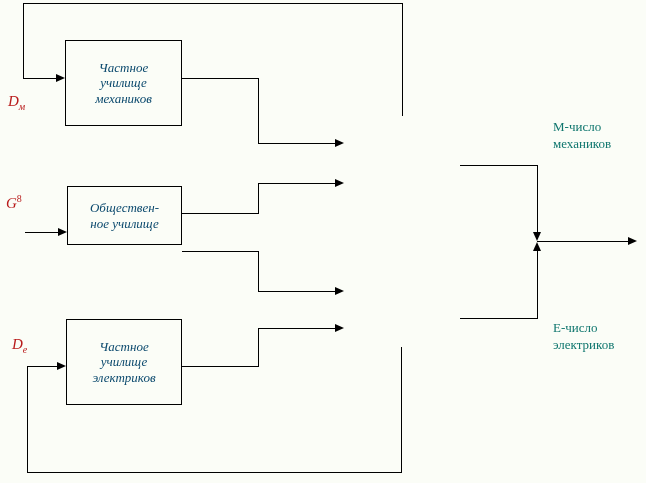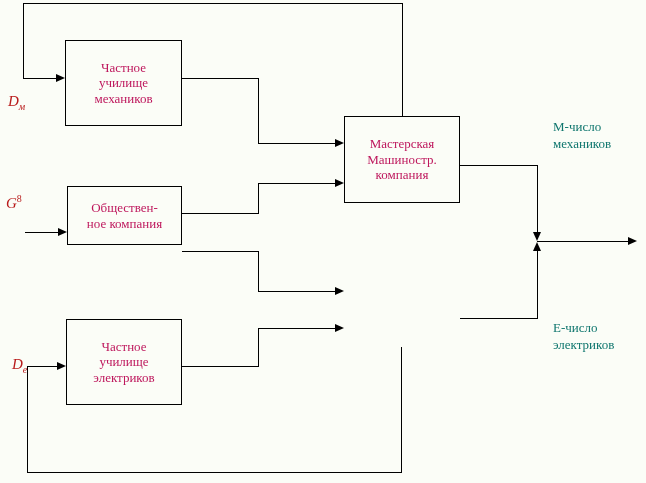--- a/index.html
+++ b/index.html
@@ -1,20 +1,20 @@
 <!DOCTYPE html>
 <html><head>
 <meta charset="utf-8">
 <style>
   html,body{margin:0;padding:0;}
   body{background:#fbfdf7;font-family:"Liberation Serif", serif;}
   .canvas{position:relative;width:646px;height:483px;background:#fbfdf7;overflow:hidden;}
   .box{position:absolute;box-sizing:border-box;background:#fbfdf7;border:1px solid #000;
        display:flex;flex-direction:column;align-items:center;justify-content:center;
-       text-align:center;font-size:13px;line-height:15.5px;color:#be185d;}
+       text-align:center;font-size:13px;line-height:15.5px;color:#0c4a6e;font-style:italic;}
   .hl{position:absolute;height:1px;background:#000;}
   .vl{position:absolute;width:1px;background:#000;}
   .arr-r{position:absolute;width:0;height:0;border-top:4px solid transparent;
          border-bottom:4px solid transparent;border-left:9px solid #000;}
   .arr-d{position:absolute;width:0;height:0;border-left:4px solid transparent;
          border-right:4px solid transparent;border-top:9px solid #000;}
   .arr-u{position:absolute;width:0;height:0;border-left:4px solid transparent;
          border-right:4px solid transparent;border-bottom:9px solid #000;}
   .math{position:absolute;font-size:15px;font-style:italic;color:#b91c1c;}
   .math sub{font-size:10px;font-style:italic;}
@@ -27,34 +27,29 @@
 <div class="canvas">
 
   <div class="box" style="left:65px;top:40px;width:117px;height:86px;">
     <span>Частное</span>
     <span>училище</span>
     <span>механиков</span>
   </div>
 
   <div class="box" style="left:67px;top:186px;width:115px;height:59px;">
     <span>Обществен-</span>
-    <span>ное компания</span>
+    <span>ное училище</span>
   </div>
 
   <div class="box" style="left:66px;top:319px;width:116px;height:86px;">
     <span>Частное</span>
     <span>училище</span>
     <span>электриков</span>
   </div>
 
-  <div class="box" style="left:344px;top:116px;width:116px;height:87px;">
-    <span>Мастерская</span>
-    <span>Машиностр.</span>
-    <span>компания</span>
-  </div>
 
 
   <div class="vl" style="left:402px;top:3px;height:113px;"></div>
   <div class="hl" style="left:23px;top:3px;width:380px;"></div>
   <div class="vl" style="left:23px;top:3px;height:75px;"></div>
   <div class="hl" style="left:23px;top:78px;width:34px;"></div>
   <div class="arr-r" style="left:56px;top:74px;"></div>
 
   <div class="hl" style="left:182px;top:78px;width:77px;"></div>
   <div class="vl" style="left:258px;top:78px;height:66px;"></div>
@@ -95,21 +90,21 @@
 
   <div class="hl" style="left:537px;top:241px;width:91px;"></div>
   <div class="arr-r" style="left:628px;top:237px;"></div>
 
   <div class="math" style="left:8px;top:93px;">
     <i>D</i><sub>м</sub>
   </div>
   <div class="math" style="left:6px;top:193px;">
     <i>G</i><sup>8</sup>
   </div>
-  <div class="math" style="left:12px;top:336px;margin-top:20px;">
+  <div class="math" style="left:12px;top:336px;">
     <i>D</i><sub>е</sub>
   </div>
 
   <div class="note" style="left:553px;top:119px;">
     <div>М-число</div>
     <div>механиков</div>
   </div>
   <div class="note" style="left:553px;top:320px;">
     <div>Е-число</div>
     <div>электриков</div>

